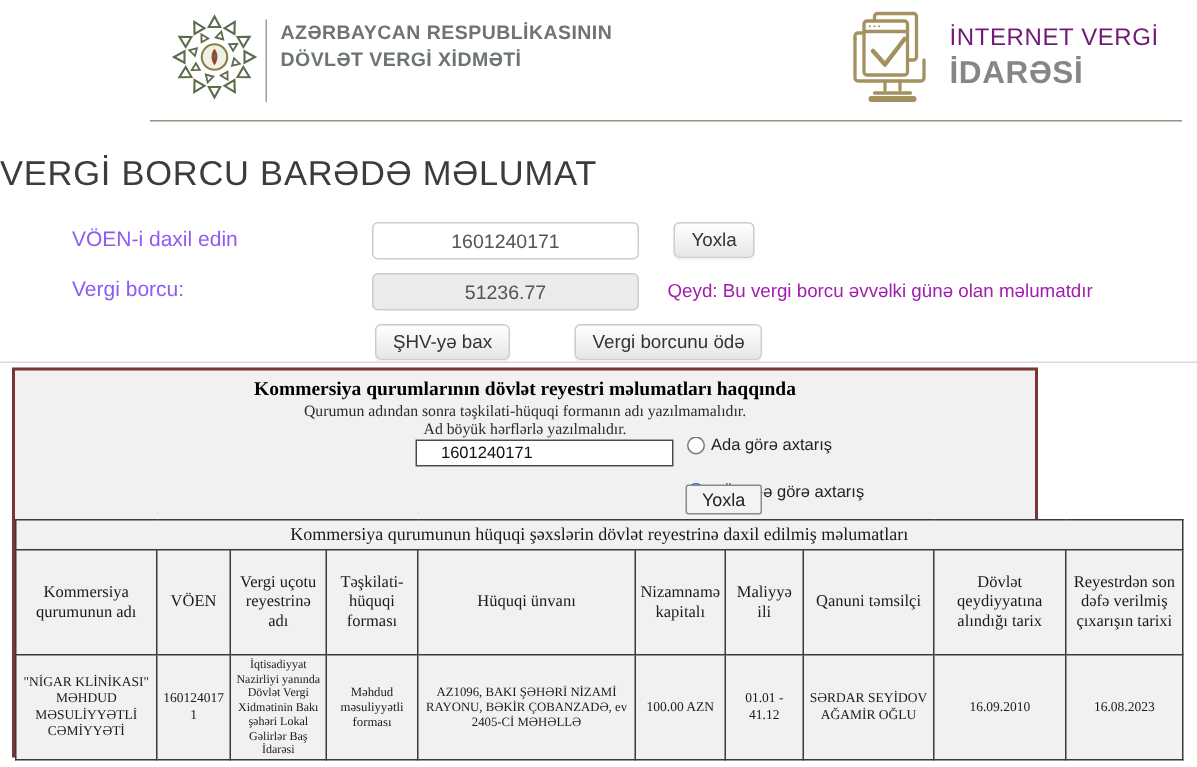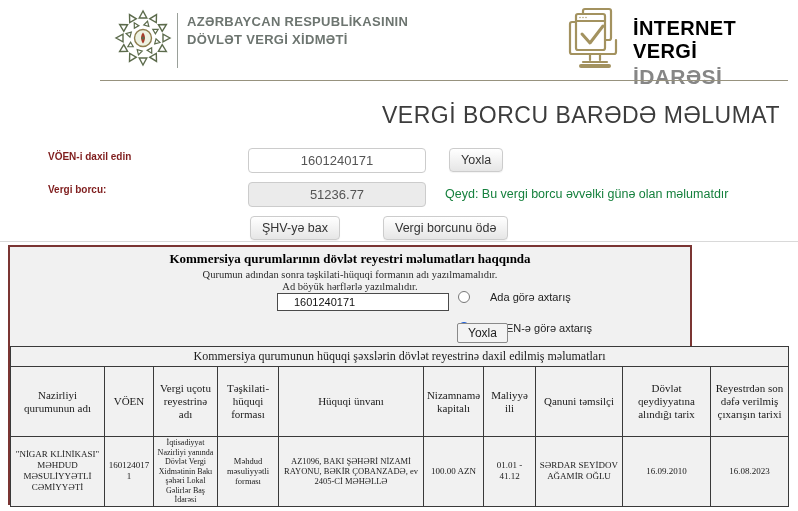--- a/index.html
+++ b/index.html
@@ -7,59 +7,59 @@
   body { width:798px; height:511px; font-family:"Liberation Sans", sans-serif; overflow:hidden; }
   .page { position:relative; width:798px; height:511px; background:#fff; }
 
   
   .emblem { position:absolute; left:113px; top:8px; }
   .logo-divider { position:absolute; left:177px; top:13px; width:1px; height:55px; background:#9aa09a; }
   .left-text { position:absolute; left:187px; top:13px; font-size:13px; line-height:17.5px;
                font-weight:bold; letter-spacing:.3px; color:#6d7570; }
   .monitor { position:absolute; left:563px; top:6px; }
   .right-text { position:absolute; left:633px; top:17px; }
-  .right-text .l1 { font-size:20px; font-weight:bold; letter-spacing:.4px; color:#000000; }
+  .right-text .l1 { font-size:16px; font-weight:normal; letter-spacing:.4px; color:#701a75; }
   .right-text .l2 { font-size:21px; font-weight:bold; letter-spacing:.4px; color:#868686; margin-top:2px; }
   .header-rule { position:absolute; left:100px; top:80px; width:688px; height:1px; background:#97927e; }
 
   
-  .page-title { position:absolute; left:0; top:102px; width:780px; text-align:right;
+  .page-title { position:absolute; left:0; top:102px; width:780px; text-align:left;
                 font-size:23px; letter-spacing:.5px; color:#3c3c3c; font-weight:normal; }
 
   
-  .lbl { position:absolute; font-size:10px; font-weight:bold; color:#7f1d1d; }
+  .lbl { position:absolute; font-size:14px; font-weight:normal; color:#8b5cf6; }
   .lbl1 { left:48px; top:151px; }
   .lbl2 { left:48px; top:184px;text-align:right; }
   .inp { position:absolute; left:248px; width:178px; height:25px; border:1px solid #ccc;
          border-radius:4px; text-align:center; font-size:13px; color:#555;
          font-family:"Liberation Sans", sans-serif; }
   .inp1 { top:148px; background:#fff; }
   .inp2 { top:182px; background:#ebebeb; }
   .btn { position:absolute; background:linear-gradient(#ffffff,#e6e6e6); border:1px solid #ccc;
          border-radius:4px; color:#333; font-size:12.5px; padding:4px 11px; cursor:pointer;
          font-family:"Liberation Sans", sans-serif; box-shadow:0 1px 1px rgba(0,0,0,.05); }
   .btn-check { left:449px; top:148px; }
   .btn-shv { left:250px; top:216px; }
   .btn-pay { left:383px; top:216px; }
-  .note { position:absolute; left:445px; top:187px; font-size:12.5px; color:#15803d; }
+  .note { position:absolute; left:445px; top:187px; font-size:12.5px; color:#a21caf; }
   .section-sep { position:absolute; left:0; top:241px; width:798px; height:1px; background:#d9d9d9; }
 
   
   .registry { position:absolute; left:8px; top:245px; width:684px; height:260px;
               border:2px solid #7b3533; background:#f1f1f1;
               font-family:"Liberation Serif", serif; }
   .reg-title { position:absolute; top:4px; left:0; width:100%; text-align:center;
                font-size:13px; font-weight:bold; color:#000; }
   .reg-note { position:absolute; left:0; width:100%; text-align:center; font-size:10.5px; color:#2b2b2b; }
   .reg-note1 { top:22px; } .reg-note2 { top:34px; }
   .reg-input { position:absolute; left:267px; top:46px; width:172px; height:18px;
                border:1px solid #4a4a4a; background:#fff; font-size:11px; color:#111;
                padding-left:16px; font-family:"Liberation Sans", sans-serif; }
   .radio-row { position:absolute; left:448px; font-size:11px; color:#222;
-               font-family:"Liberation Sans", sans-serif; display:flex; align-items:center; gap:20px; }
+               font-family:"Liberation Sans", sans-serif; display:flex; align-items:center; gap:4px; }
   .radio-row.r1 { top:44px; } .radio-row.r2 { top:75px; }
   .radio-row input { width:12px; height:12px; accent-color:#1558d6; margin:0; }
   .reg-btn { position:absolute; left:447px; top:76px; font-size:12px; padding:2px 10px;
              background:#f3f3f3; border:1px solid #8a8a8a; border-radius:2px; color:#222;
              font-family:"Liberation Sans", sans-serif; cursor:pointer; }
 
   
   .reg-table { position:absolute; left:0; top:99px; width:778px; border-collapse:collapse;
                table-layout:fixed; background:#f1f1f1; }
   .reg-table td, .reg-table th { border:1px solid #3a3a3a; text-align:center; vertical-align:middle;
@@ -174,21 +174,21 @@
           <col style="width:52px">
           <col style="width:87px">
         <col style="width:88px">
           <col style="width:78px">
       </colgroup>
       <thead>
         <tr>
           <th class="caption-cell" colspan="10">Kommersiya qurumunun hüquqi şəxslərin dövlət reyestrinə daxil edilmiş məlumatları</th>
         </tr>
         <tr>
-          <th>Nazirliyi qurumunun adı</th>
+          <th>Kommersiya qurumunun adı</th>
           <th>VÖEN</th>
           <th>Vergi uçotu reyestrinə adı</th>
           <th>Təşkilati-hüquqi forması</th>
           <th>Hüquqi ünvanı</th>
           <th>Nizamnamə kapitalı</th>
           <th>Maliyyə ili</th>
           <th>Qanuni təmsilçi</th>
           <th>Dövlət qeydiyyatına alındığı tarix</th>
           <th>Reyestrdən son dəfə verilmiş çıxarışın tarixi</th>
         </tr>

